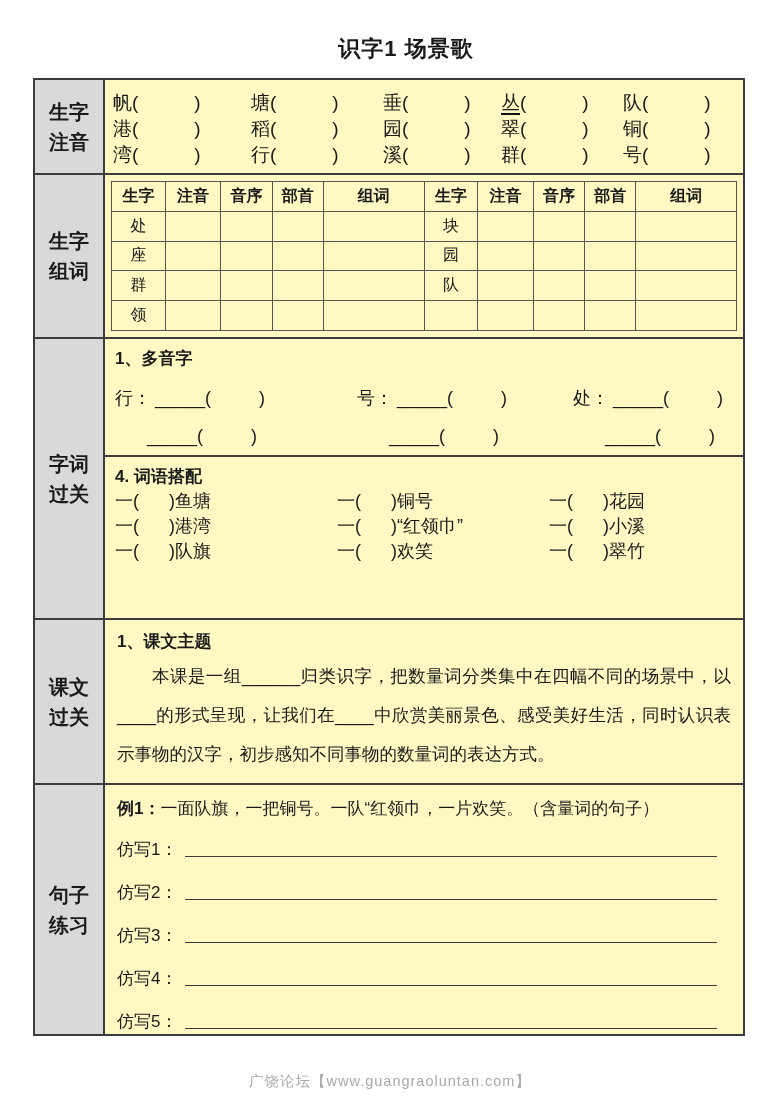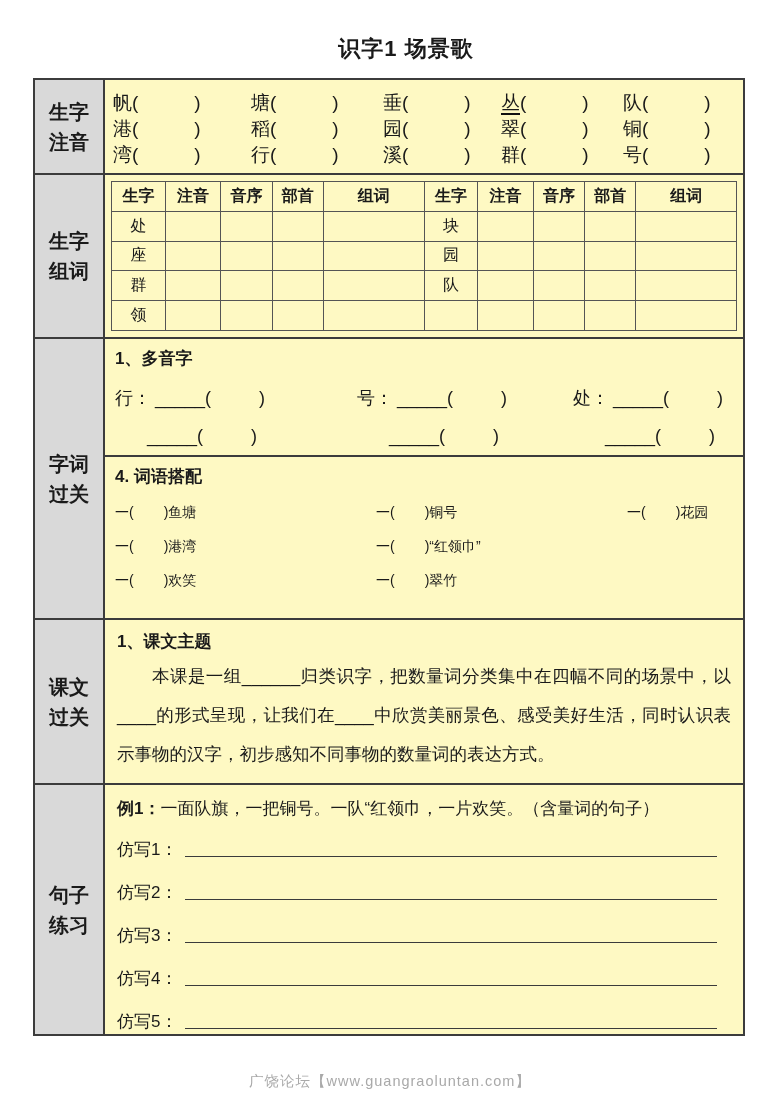--- a/index.html
+++ b/index.html
@@ -44,21 +44,21 @@
   
   .sub1{height:118px;border-bottom:2px solid #3c3c3c;box-sizing:border-box;padding:8px 10px 0 10px;}
   .sub2{height:161px;box-sizing:border-box;padding:8px 10px 0 10px;}
   .sub-head{font-size:17px;font-weight:bold;}
   .dy-line{display:grid;grid-template-columns:242px 216px 1fr;font-size:18px;margin-top:16px;}
   .dy-g{white-space:nowrap;}
   .dy-g .lab{margin-right:4px;}
   .dy-blank{letter-spacing:0;}
   .dy-gap{display:inline-block;width:48px;}
   .dy-indent{padding-left:32px;}
-  .dp-grid{display:grid;grid-template-columns:222px 212px 1fr;font-size:14px;margin-top:16px;gap:39px;}
+  .dp-grid{display:grid;grid-template-columns:222px 212px 1fr;font-size:18px;margin-top:1px;}
   .dp-item{white-space:nowrap;}
   .mgap{display:inline-block;width:30px;}
 
   
   .kw-wrap{padding:10px 12px 0 12px;height:163px;box-sizing:border-box;}
   .kw-para{font-size:17.5px;line-height:39px;text-align:justify;text-indent:2em;margin-top:4px;}
 
   
   .jz-wrap{padding:8px 12px 0 12px;height:249px;box-sizing:border-box;}
   .ex-line{font-size:17px;margin-top:4px;}
@@ -217,22 +217,24 @@
       <div class="sub2">
         <div class="sub-head">4. 词语搭配</div>
         <div class="dp-grid">
           <span class="dp-item"><span>一(</span><span class="mgap"></span><span>)</span><span>鱼塘</span></span>
           <span class="dp-item"><span>一(</span><span class="mgap"></span><span>)</span><span>铜号</span></span>
           <span class="dp-item"><span>一(</span><span class="mgap"></span><span>)</span><span>花园</span></span>
         </div>
         <div class="dp-grid">
           <span class="dp-item"><span>一(</span><span class="mgap"></span><span>)</span><span>港湾</span></span>
           <span class="dp-item"><span>一(</span><span class="mgap"></span><span>)</span><span>“红领巾”</span></span>
+          <span class="dp-item"><span>一(</span><span class="mgap"></span><span>)</span><span>小溪</span></span>
         </div>
         <div class="dp-grid">
+          <span class="dp-item"><span>一(</span><span class="mgap"></span><span>)</span><span>队旗</span></span>
           <span class="dp-item"><span>一(</span><span class="mgap"></span><span>)</span><span>欢笑</span></span>
           <span class="dp-item"><span>一(</span><span class="mgap"></span><span>)</span><span>翠竹</span></span>
         </div>
       </div>
     </div>
   </div>
 
   <div class="wrow">
     <div class="side">
       <span class="lbl">课文过关</span>

